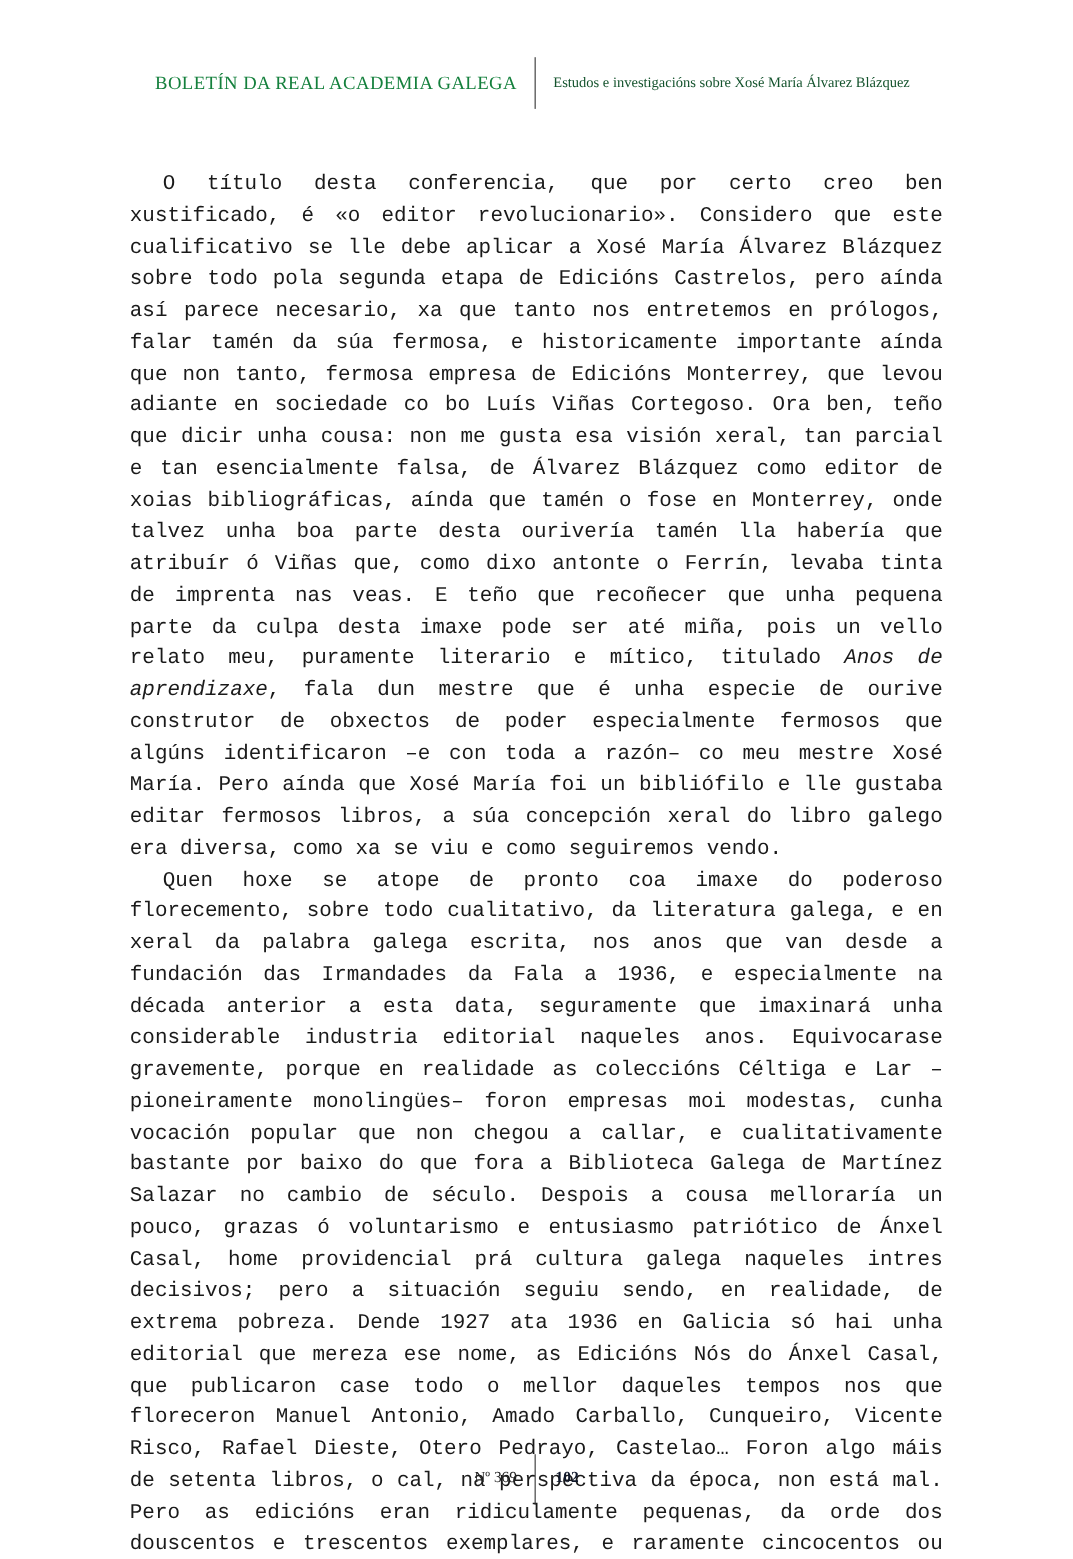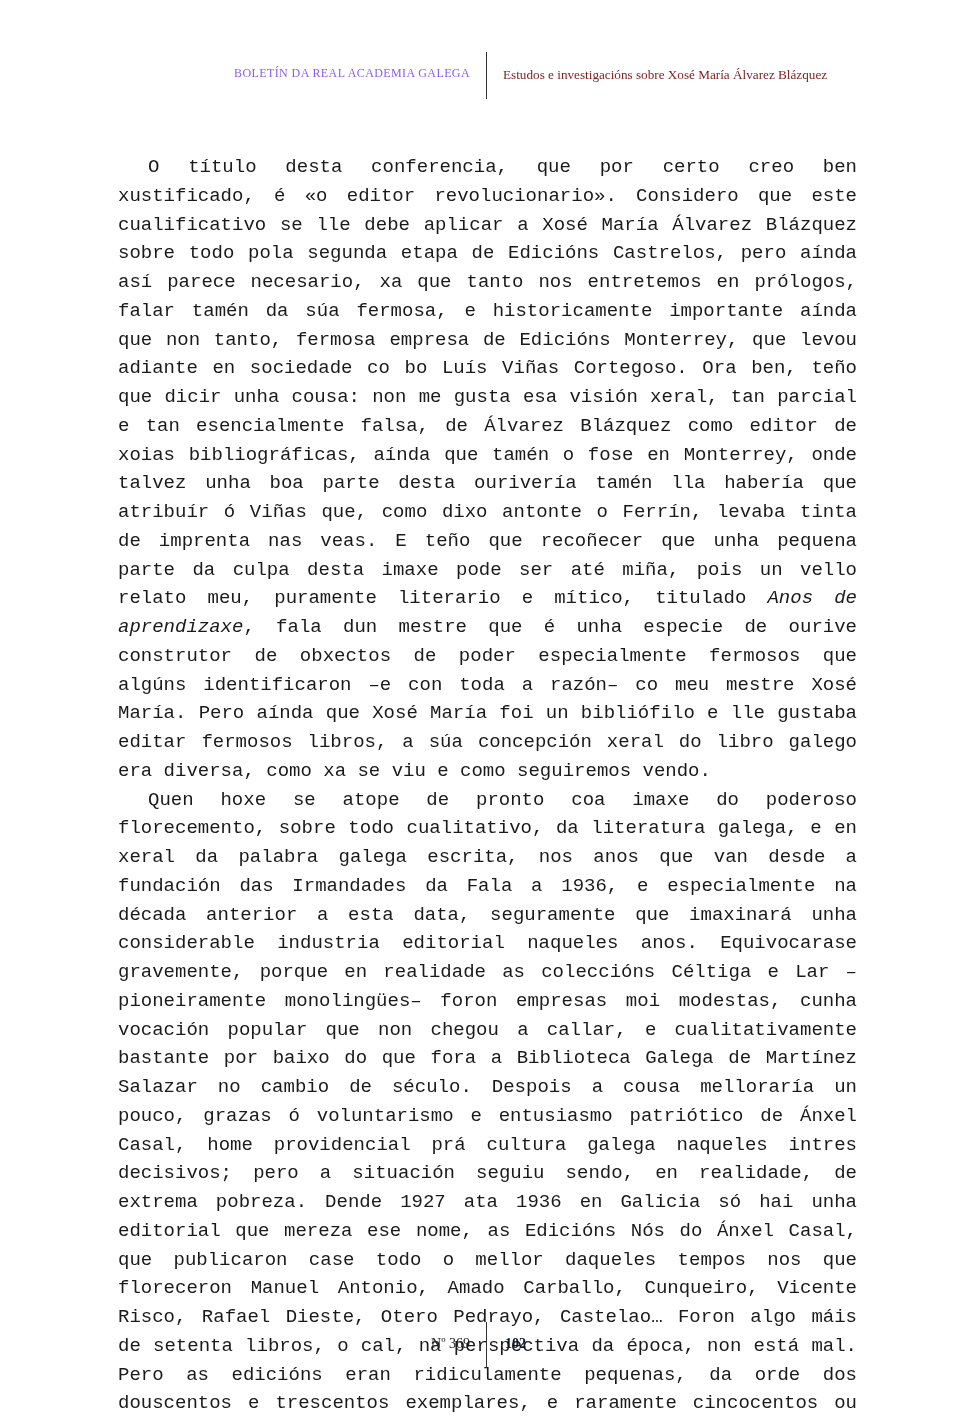--- a/index.html
+++ b/index.html
@@ -19,40 +19,40 @@
     position: absolute;
     top: 52px;
     left: 0;
     width: 975px;
     height: 48px;
   }
   .header-left {
     position: absolute;
     right: 505px;
     top: 14px;
-    font-size: 12px;
+    font-size: 17px;
     letter-spacing: 0.4px;
     white-space: nowrap;
-    color: #8b5cf6;
+    color: #15803d;
   }
   .header-divider {
     position: absolute;
     left: 486px;
     top: 0;
     width: 1px;
     height: 47px;
     background: #333;
   }
   .header-right {
     position: absolute;
     left: 503px;
     top: 15px;
     font-size: 13.2px;
     white-space: nowrap;
-    color: #7f1d1d;
+    color: #14532d;
   }
   .body-text {
     position: absolute;
     top: 153px;
     left: 118px;
     width: 739px;
     font-size: 19px;
     line-height: 28.75px;
     text-align: justify;
     hyphens: manual;

